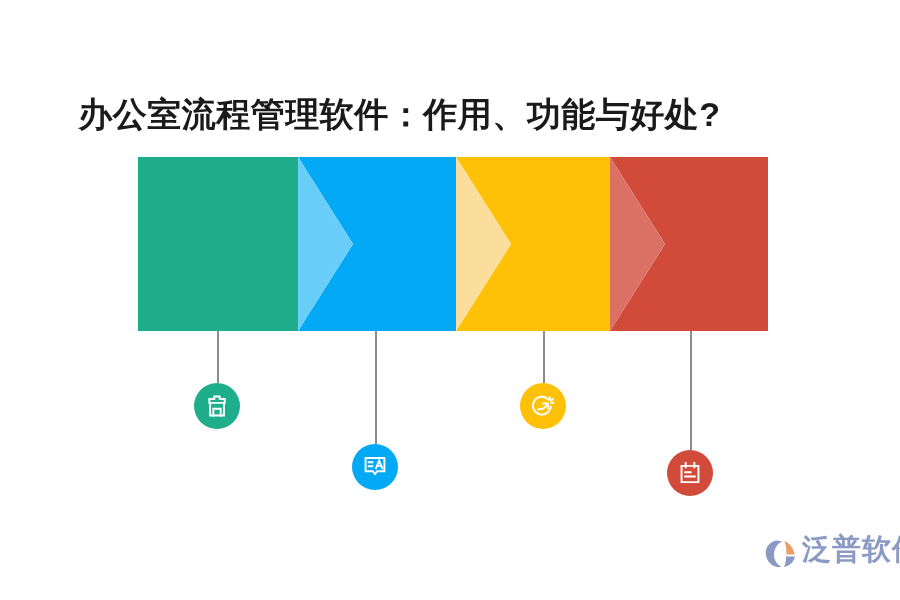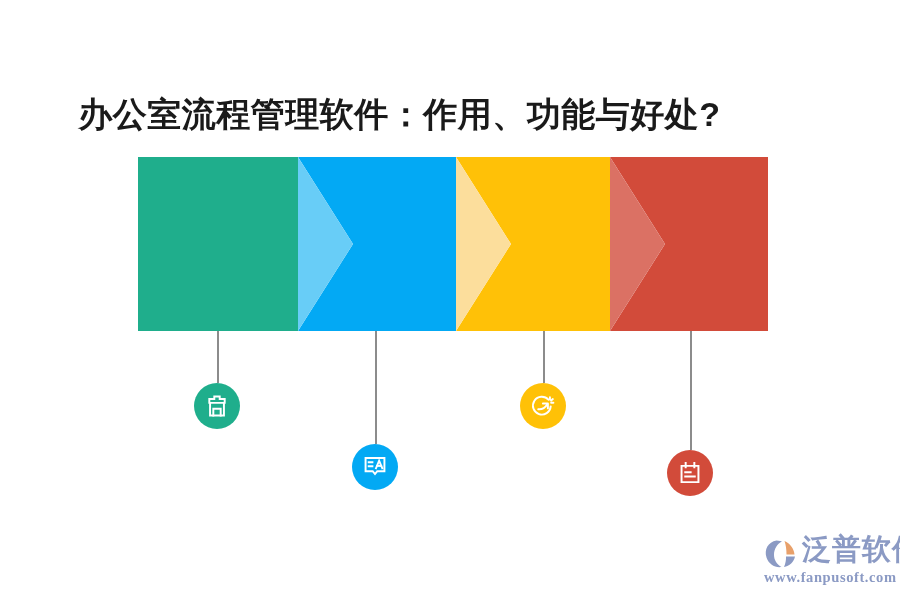--- a/index.html
+++ b/index.html
@@ -194,16 +194,15 @@
       <svg width="36" height="30" viewBox="0 0 36 30">
         <path d="M12.5 1.5 C4 3 0 10.5 2.5 18.5 C4.5 25 11 29 17.5 28
                  C13 25.5 10 21 10 16 C10 10 13 5 18 2.2 Z" fill="#8b9ac4"></path>
         <path d="M20.5 2.0 C26 4.5 30 9.5 30.5 15.5 L22.5 15.5
                  C22.5 10 21.8 6 20.5 2.0 Z" fill="#e8a06a"></path>
         <path d="M22.0 17.5 L31.0 17.5 C30.0 23.0 25.5 27.0 20.0 28.0
                  C21.5 24.5 22.2 21.0 22.0 17.5 Z" fill="#8b9ac4"></path>
       </svg>
     </span>
     <span id="logo-word" style="color: rgb(139, 154, 196);">泛普软件</span>
-    <span id="logo-url" style="color: rgb(139, 154, 196);">www.fanpusoft.com</span>
   </div>
 
 </div>
 
 </body></html>

